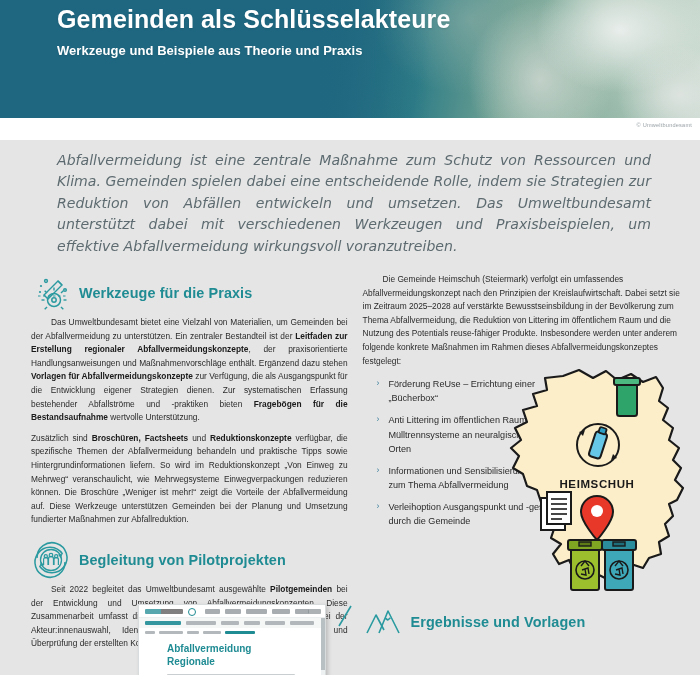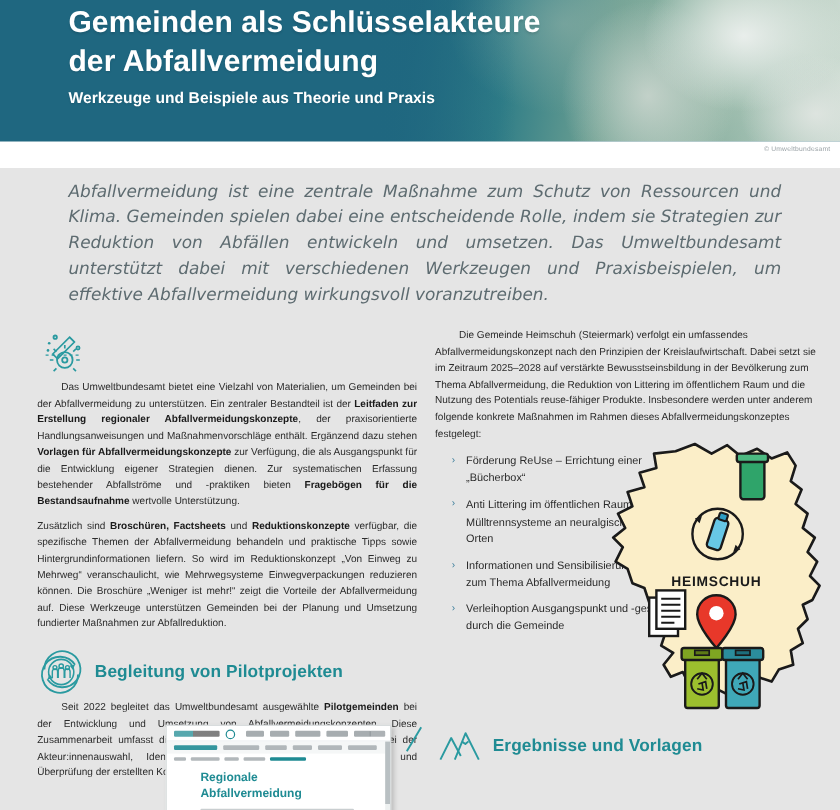--- a/index.html
+++ b/index.html
@@ -153,21 +153,20 @@
 <body>
 
 <div class="page">
 
   <div class="header">
     <div class="header-photo"></div>
     <div class="header-fade"></div>
     <div class="header-text">
       <div class="header-title">
         <div>Gemeinden als Schlüsselakteure</div>
-        <div>der Abfallvermeidung</div>
       </div>
       <div class="header-sub">Werkzeuge und Beispiele aus Theorie und Praxis</div>
     </div>
   </div>
   <div class="credit-bar">
     <div class="credit">© Umweltbundesamt</div>
   </div>
 
   <div class="intro">Abfallvermeidung ist eine zentrale Maßnahme zum Schutz von Ressourcen und Klima. Gemeinden spielen dabei eine entscheidende Rolle, indem sie Strategien zur Reduktion von Abfällen entwickeln und umsetzen. Das Umweltbundesamt unterstützt dabei mit verschiedenen Werkzeugen und Praxisbeispielen, um effektive Abfallvermeidung wirkungsvoll voranzutreiben.</div>
 
@@ -192,20 +191,21 @@
               <circle cx="23" cy="27" r="2.2"></circle>
               <path d="M13 22 L27 8 L31 12 L17 26 Z" stroke-width="1.4"></path>
               <line x1="27" y1="8" x2="31" y2="12" stroke-width="1.2"></line>
               <line x1="7" y1="23" x2="36" y2="23" stroke-dasharray="2.5 2.5" stroke-width="1.1"></line>
               <circle cx="10" cy="13" r="1.1" fill="#2a9aa0" stroke="none"></circle>
               <circle cx="15" cy="8" r="1.4" fill="none"></circle>
               <circle cx="9" cy="19" r="1.1" fill="#2a9aa0" stroke="none"></circle>
               <circle cx="34" cy="17" r="1.3" fill="none"></circle>
             </svg>
           </div>
+          <div class="sec-title">Werkzeuge für die Praxis</div>
         </div>
         <div class="body-text">
           <p class="indent"><span>Das Umweltbundesamt bietet eine Vielzahl von Materialien, um Gemeinden bei der Abfallvermeidung zu unterstützen. Ein zentraler Bestandteil ist der </span><b>Leitfaden zur Erstellung regionaler Abfallvermeidungskonzepte</b><span>, der praxisorientierte Handlungsanweisungen und Maßnahmenvorschläge enthält. Ergänzend dazu stehen </span><b>Vorlagen für Abfallvermeidungskonzepte</b><span> zur Verfügung, die als Ausgangspunkt für die Entwicklung eigener Strategien dienen. Zur systematischen Erfassung bestehender Abfallströme und -praktiken bieten </span><b>Fragebögen für die Bestandsaufnahme</b><span> wertvolle Unterstützung.</span></p>
           <p><span>Zusätzlich sind </span><b>Broschüren, Factsheets</b><span> und </span><b>Reduktionskonzepte</b><span> verfügbar, die spezifische Themen der Abfallvermeidung behandeln und praktische Tipps sowie Hintergrundinformationen liefern. So wird im Reduktionskonzept „Von Einweg zu Mehrweg“ veranschaulicht, wie Mehrwegsysteme Einwegverpackungen reduzieren können. Die Broschüre „Weniger ist mehr!“ zeigt die Vorteile der Abfallvermeidung auf. Diese Werkzeuge unterstützen Gemeinden bei der Planung und Umsetzung fundierter Maßnahmen zur Abfallreduktion.</span></p>
         </div>
       </div>
 
       <div class="sec">
         <div class="sec-head">
           <div class="sec-icon">
@@ -360,22 +360,22 @@
       <i style="width:24px"></i>
     </div>
     <div class="shot-crumb">
       <i style="width:10px"></i>
       <i style="width:24px"></i>
       <i style="width:12px"></i>
       <i style="width:18px"></i>
       <i class="accent" style="width:30px"></i>
     </div>
     <div class="shot-h1">
+      <div>Abfallvermeidung</div>
       <div>Regionale</div>
-      <div>Abfallvermeidung</div>
     </div>
     <div class="shot-lines">
       <i style="width:128px"></i>
 
     </div>
     <div class="shot-scroll">
         <span></span>
       </div>
   </div>
 

